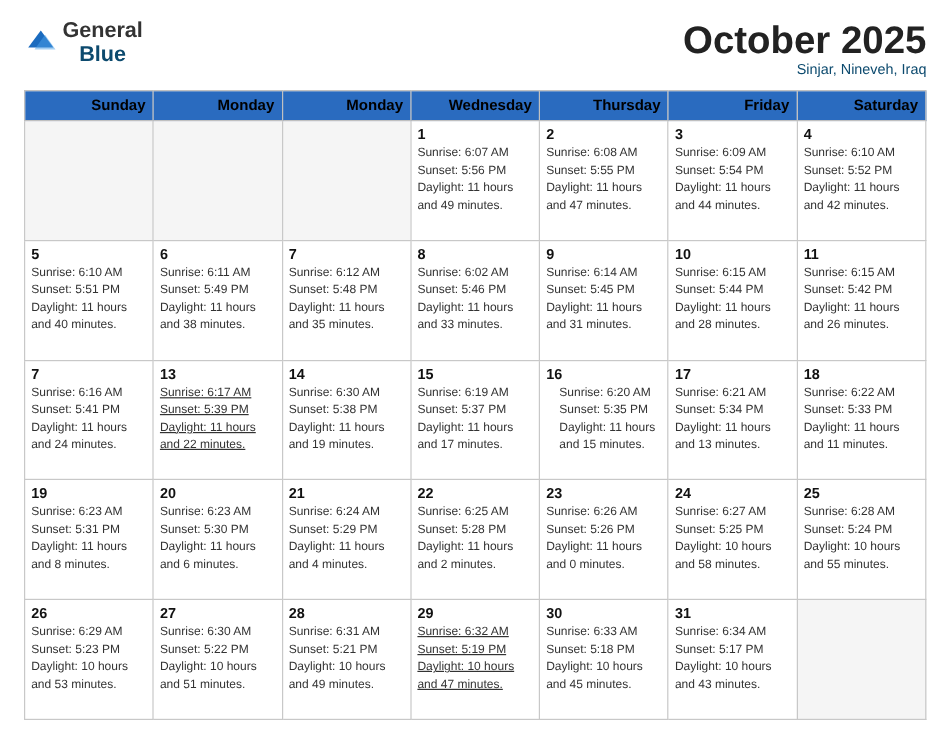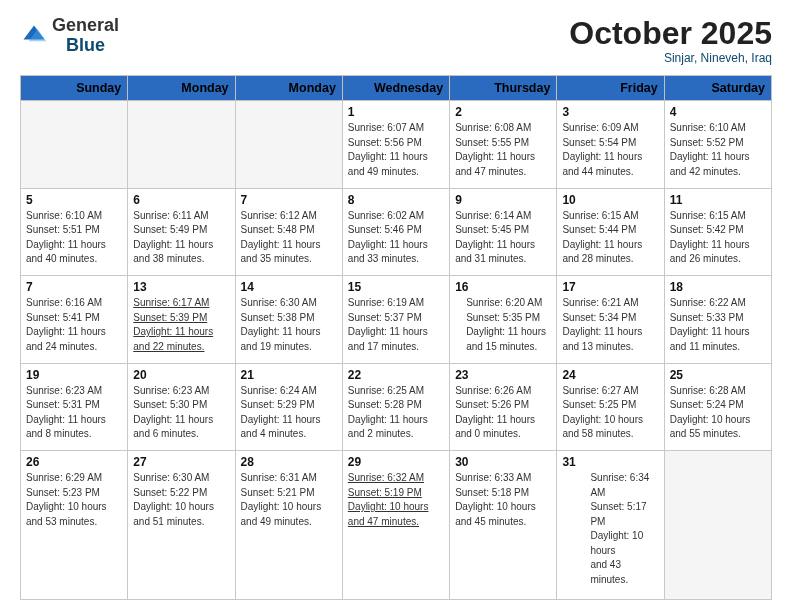--- a/index.html
+++ b/index.html
@@ -342,21 +342,21 @@
           </td>
           <td>
             <div class="day-number">30</div>
             <div class="day-info" style="white-space: pre-line;">Sunrise: 6:33 AM
 Sunset: 5:18 PM
 Daylight: 10 hours
 and 45 minutes.</div>
           </td>
           <td>
             <div class="day-number">31</div>
-            <div class="day-info" style="white-space: pre-line; margin-left: 28px;">Sunrise: 6:34 AM
+            <div class="day-info" style="white-space: pre-line;">Sunrise: 6:34 AM
 Sunset: 5:17 PM
 Daylight: 10 hours
 and 43 minutes.</div>
           </td>
           <td class="empty"></td>
         </tr>
       </tbody>
   </table>
 </div>
 

